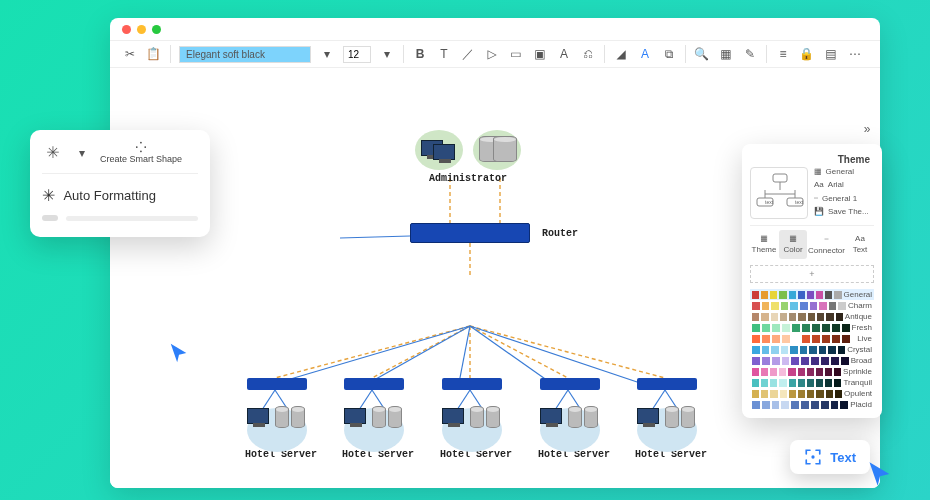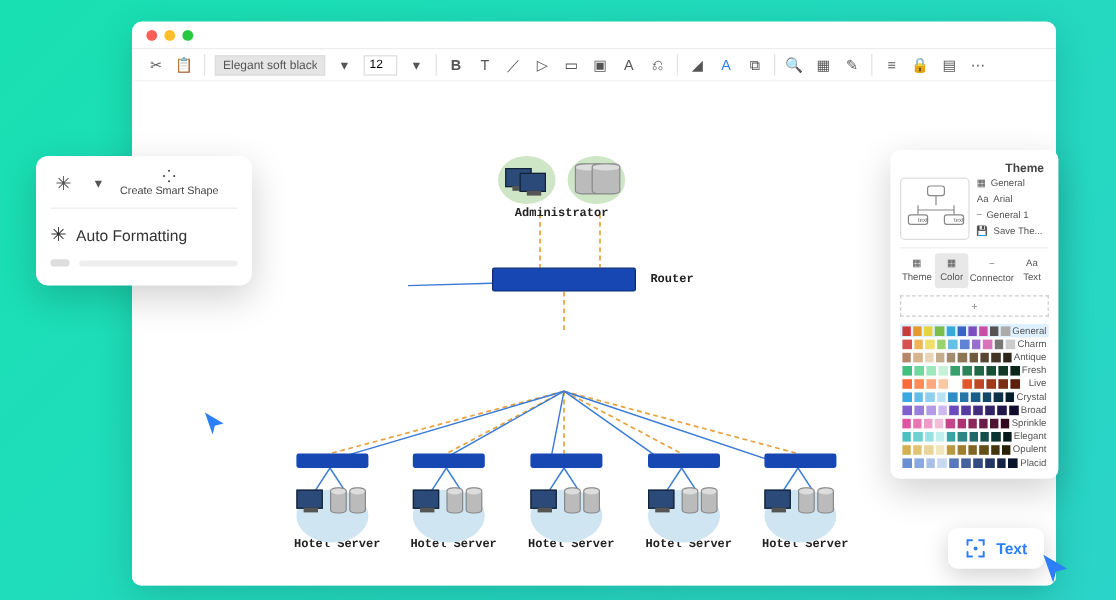--- a/index.html
+++ b/index.html
@@ -18,21 +18,21 @@
 .dot-r { background: #ff5f56; } .dot-y { background: #ffbd2e; } .dot-g { background: #27c93f; }
 .menubar { display: flex; gap: 18px; padding: 4px 16px; font-size: 11px; color: #444; }
 .menubar span { cursor: pointer; }
 .toolbar {
   display: flex; align-items: center; gap: 8px; padding: 4px 12px;
   border-top: 1px solid #eee; border-bottom: 1px solid #eee; font-size: 11px; color: #555;
 }
 .tool-sep { width: 1px; height: 18px; background: #e2e2e2; }
 .font-select {
   border: 1px solid #ddd; padding: 2px 6px; font-size: 10px; color: #555;
-  background: #e5e5e5; width: 92px;
+  background: #7dd3fc; width: 132px;
 }
 .size-select { border: 1px solid #ddd; padding: 2px 4px; font-size: 10px; width: 28px; }
 .tb-ico { width: 16px; height: 16px; display: inline-flex; align-items: center; justify-content: center; color: #555; font-size: 12px; cursor: pointer; }
 
 .canvas { flex: 1; background: #fff; position: relative; overflow: hidden; }
 
 
 .node { position: absolute; text-align: center; font-size: 10px; color: #222; font-weight: 600; font-family: Liberation Mono, monospace; }
 .node-label { margin-top: 3px; white-space: nowrap; }
 .oval { border-radius: 50%; }
@@ -77,21 +77,21 @@
 .slider-bar { flex:1; height:5px; background:#eee; border-radius:4px; }
 
 
 .side-rail {
   position:absolute; top: 96px; right: 2px; width: 22px; display:flex; flex-direction:column;
   gap:8px; align-items:center; padding-top:6px;
 }
 .rail-ico { width:18px; height:18px; border-radius:4px; display:flex; align-items:center; justify-content:center; color:#666; font-size:12px; cursor:pointer; }
 .rail-ico.active { background:#2d7ff9; color:#fff; }
 .theme-panel {
-  position:absolute; top: 125px; right: 48px; width: 140px; background:#fff;
+  position:absolute; top: 144px; right: 48px; width: 140px; background:#fff;
   border-radius: 8px; box-shadow: 0 10px 30px rgba(0,0,0,0.18); padding: 8px; z-index:31; font-size:9px;
 }
 .theme-title { font-size:10px; font-weight:600; text-align:right; padding:2px 4px; color:#444; }
 .theme-top { display:flex; gap:6px; }
 .theme-preview { width:58px; height:52px; border:1px solid #ddd; border-radius:4px; padding:4px; }
 .theme-opts { flex:1; display:flex; flex-direction:column; gap:4px; font-size:8px; color:#555; }
 .theme-opts div { display:flex; align-items:center; gap:4px; }
 .tab-row { display:flex; margin-top:6px; border-top:1px solid #eee; padding-top:4px; gap:1px; }
 .tab-btn { flex:1; text-align:center; font-size:8px; padding:4px 0; color:#555; display:flex; flex-direction:column; align-items:center; gap:2px; cursor:pointer; }
 .tab-btn.active { background:#e8e8e8; border-radius:3px; }
@@ -486,21 +486,21 @@
         <div class="sw-chip" style="background:#4ac0c0"></div>
         <div class="sw-chip" style="background:#6fd2d2"></div>
         <div class="sw-chip" style="background:#98e2e2"></div>
         <div class="sw-chip" style="background:#c0efef"></div>
         <div class="sw-chip" style="background:#3aa4a4"></div>
         <div class="sw-chip" style="background:#2d8787"></div>
         <div class="sw-chip" style="background:#216a6a"></div>
         <div class="sw-chip" style="background:#164e4e"></div>
         <div class="sw-chip" style="background:#0c3333"></div>
         <div class="sw-chip" style="background:#041a1a"></div>
-        <span class="sw-name">Elegant</span>
+        <span class="sw-name">Tranquil</span>
       </div>
       <div class="swatch-row">
         <div class="sw-chip" style="background:#d4b050"></div>
         <div class="sw-chip" style="background:#e0c374"></div>
         <div class="sw-chip" style="background:#ebd598"></div>
         <div class="sw-chip" style="background:#f4e6bc"></div>
         <div class="sw-chip" style="background:#bb9840"></div>
         <div class="sw-chip" style="background:#9e7f32"></div>
         <div class="sw-chip" style="background:#806625"></div>
         <div class="sw-chip" style="background:#634e1a"></div>

